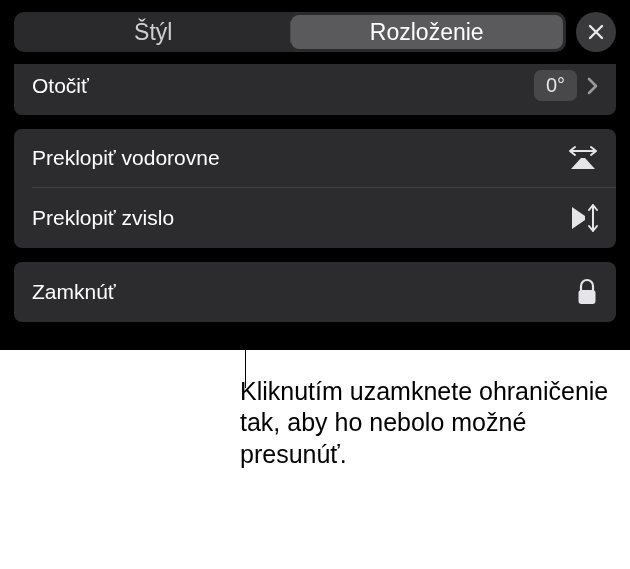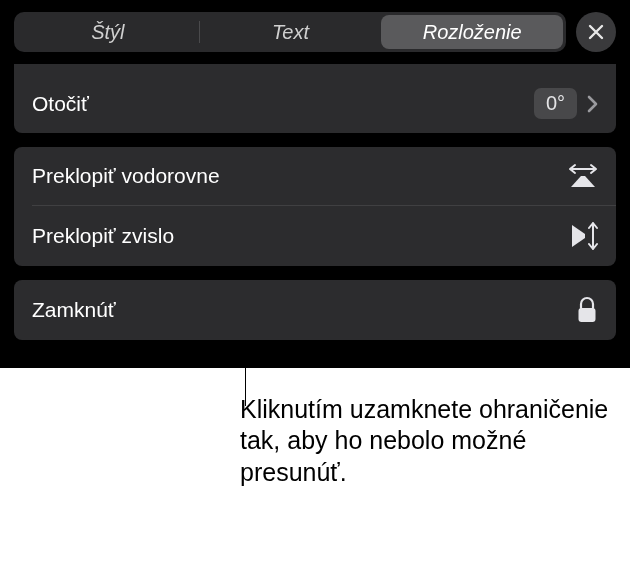--- a/index.html
+++ b/index.html
@@ -30,26 +30,25 @@
       background: #2a2a2c;
       border-radius: 10px;
       padding: 3px;
       height: 40px;
     }
     .segment {
       flex: 1;
       display: flex;
       align-items: center;
       justify-content: center;
-      font-size: 20px;
+      font-size: 23px;
       color: #d0d0d0;
       border-radius: 8px;
       cursor: pointer;
       font-weight: 400;
-      font-style: italic;
     }
     .segment.active {
       background: #5a5a5c;
       color: #fff;
       font-weight: 500;
     }
     .seg-divider {
       width: 1px;
       background: #4a4a4c;
       margin: 6px 0;
@@ -77,21 +76,21 @@
       display: flex;
       align-items: center;
       justify-content: space-between;
       padding: 16px 18px;
       cursor: pointer;
       min-height: 58px;
     }
     .row.partial {
       border-top-left-radius: 0;
       border-top-right-radius: 0;
-      padding-top: 24px;
+      padding-top: 6px;
       padding-bottom: 14px;
       min-height: 46px;
     }
     .row .label {
       color: #fff;
       font-size: 21px;
       font-weight: 400;
     }
     .row .right-side {
       display: flex;
@@ -142,21 +141,20 @@
   </style>
 </head>
 <body>
 
 <div class="panel">
 
   <div class="top-bar">
     <div class="segmented">
       <div class="segment">Štýl</div>
       <div class="seg-divider"></div>
-      <div class="segment">Text</div>
       <div class="segment active">Rozloženie</div>
     </div>
     <div class="close-btn">
       <svg width="16" height="16" viewBox="0 0 16 16">
         <path d="M2 2 L14 14 M14 2 L2 14" stroke="currentColor" stroke-width="2.4" stroke-linecap="round"></path>
       </svg>
     </div>
   </div>
 
   <div class="group" style="border-top-left-radius:0;border-top-right-radius:0;">

